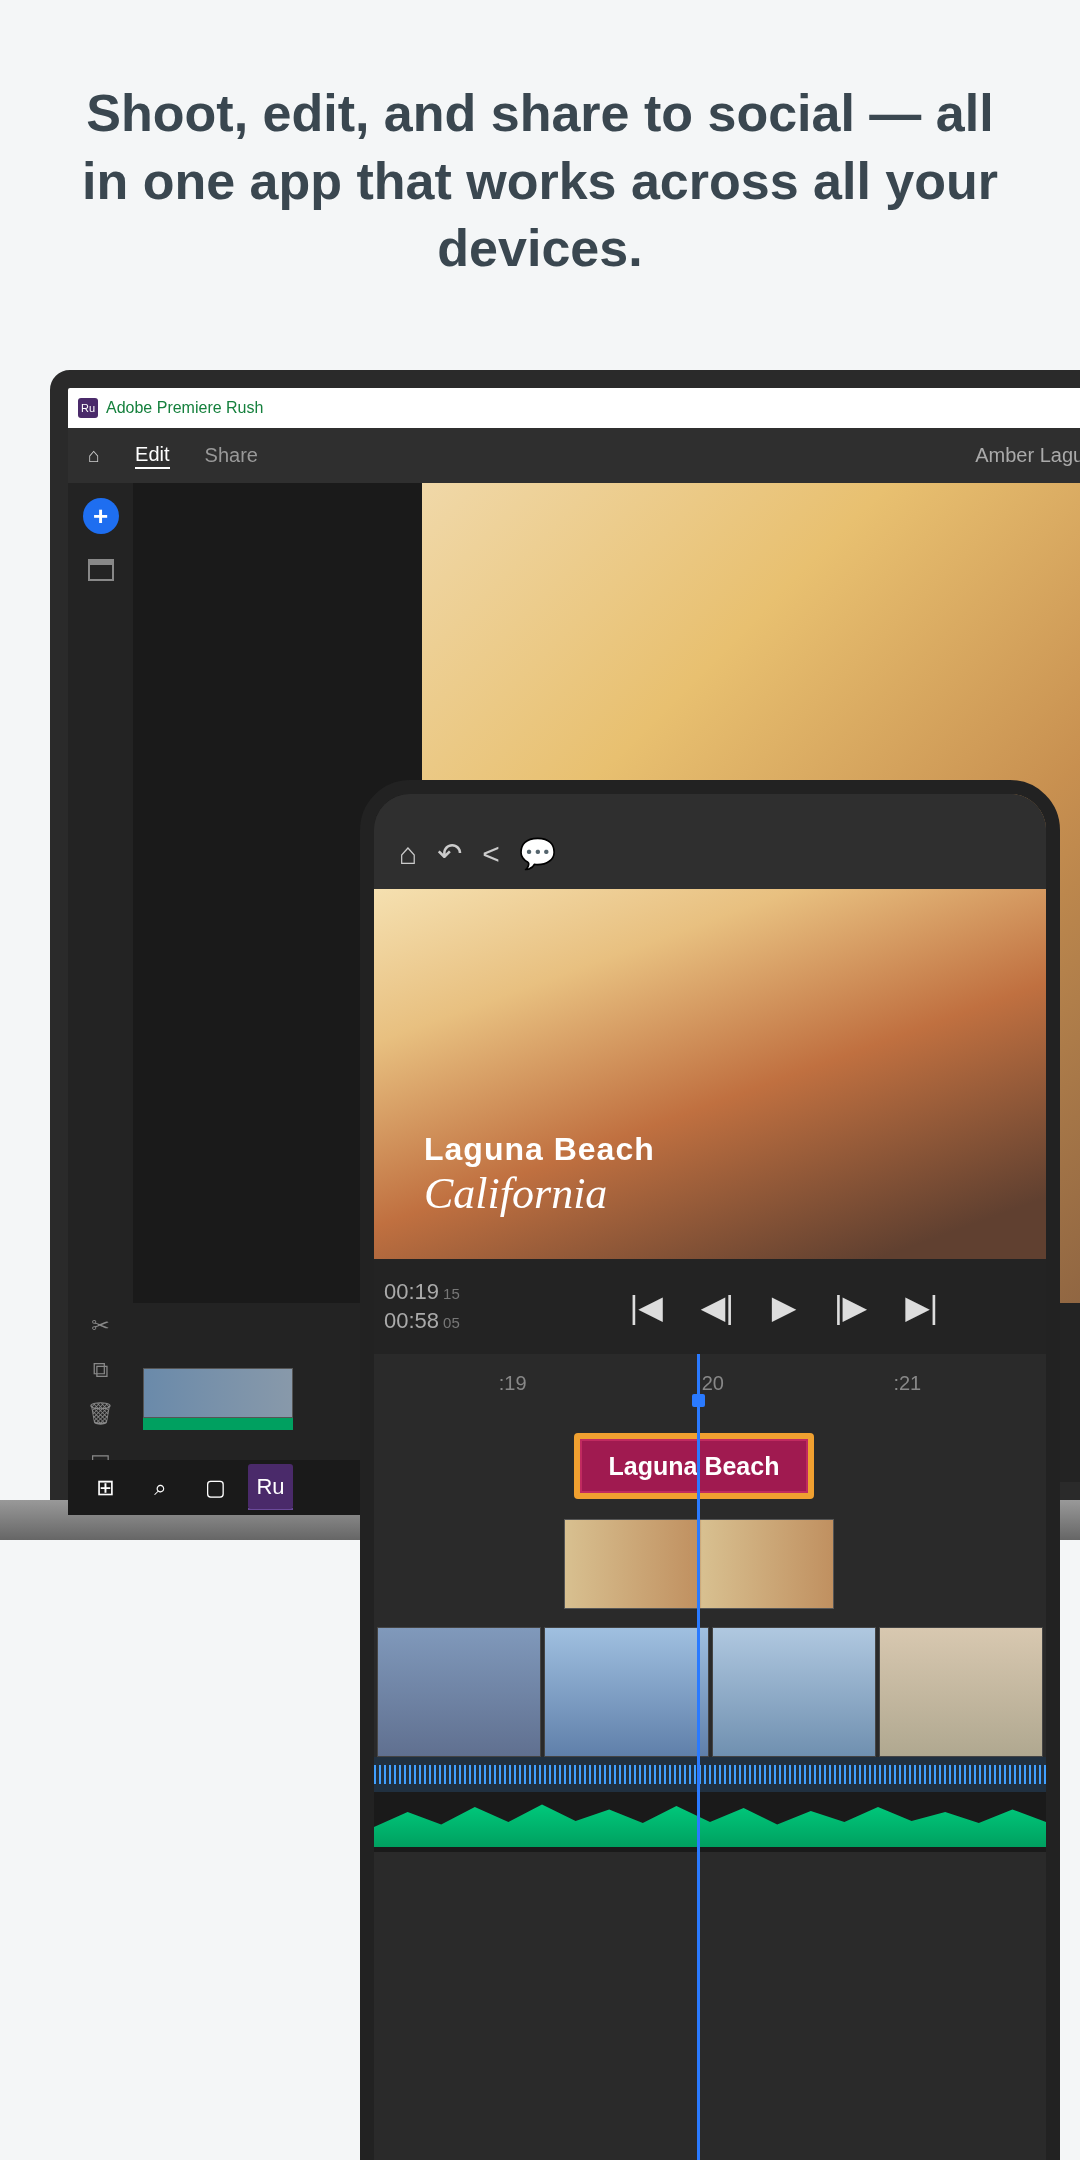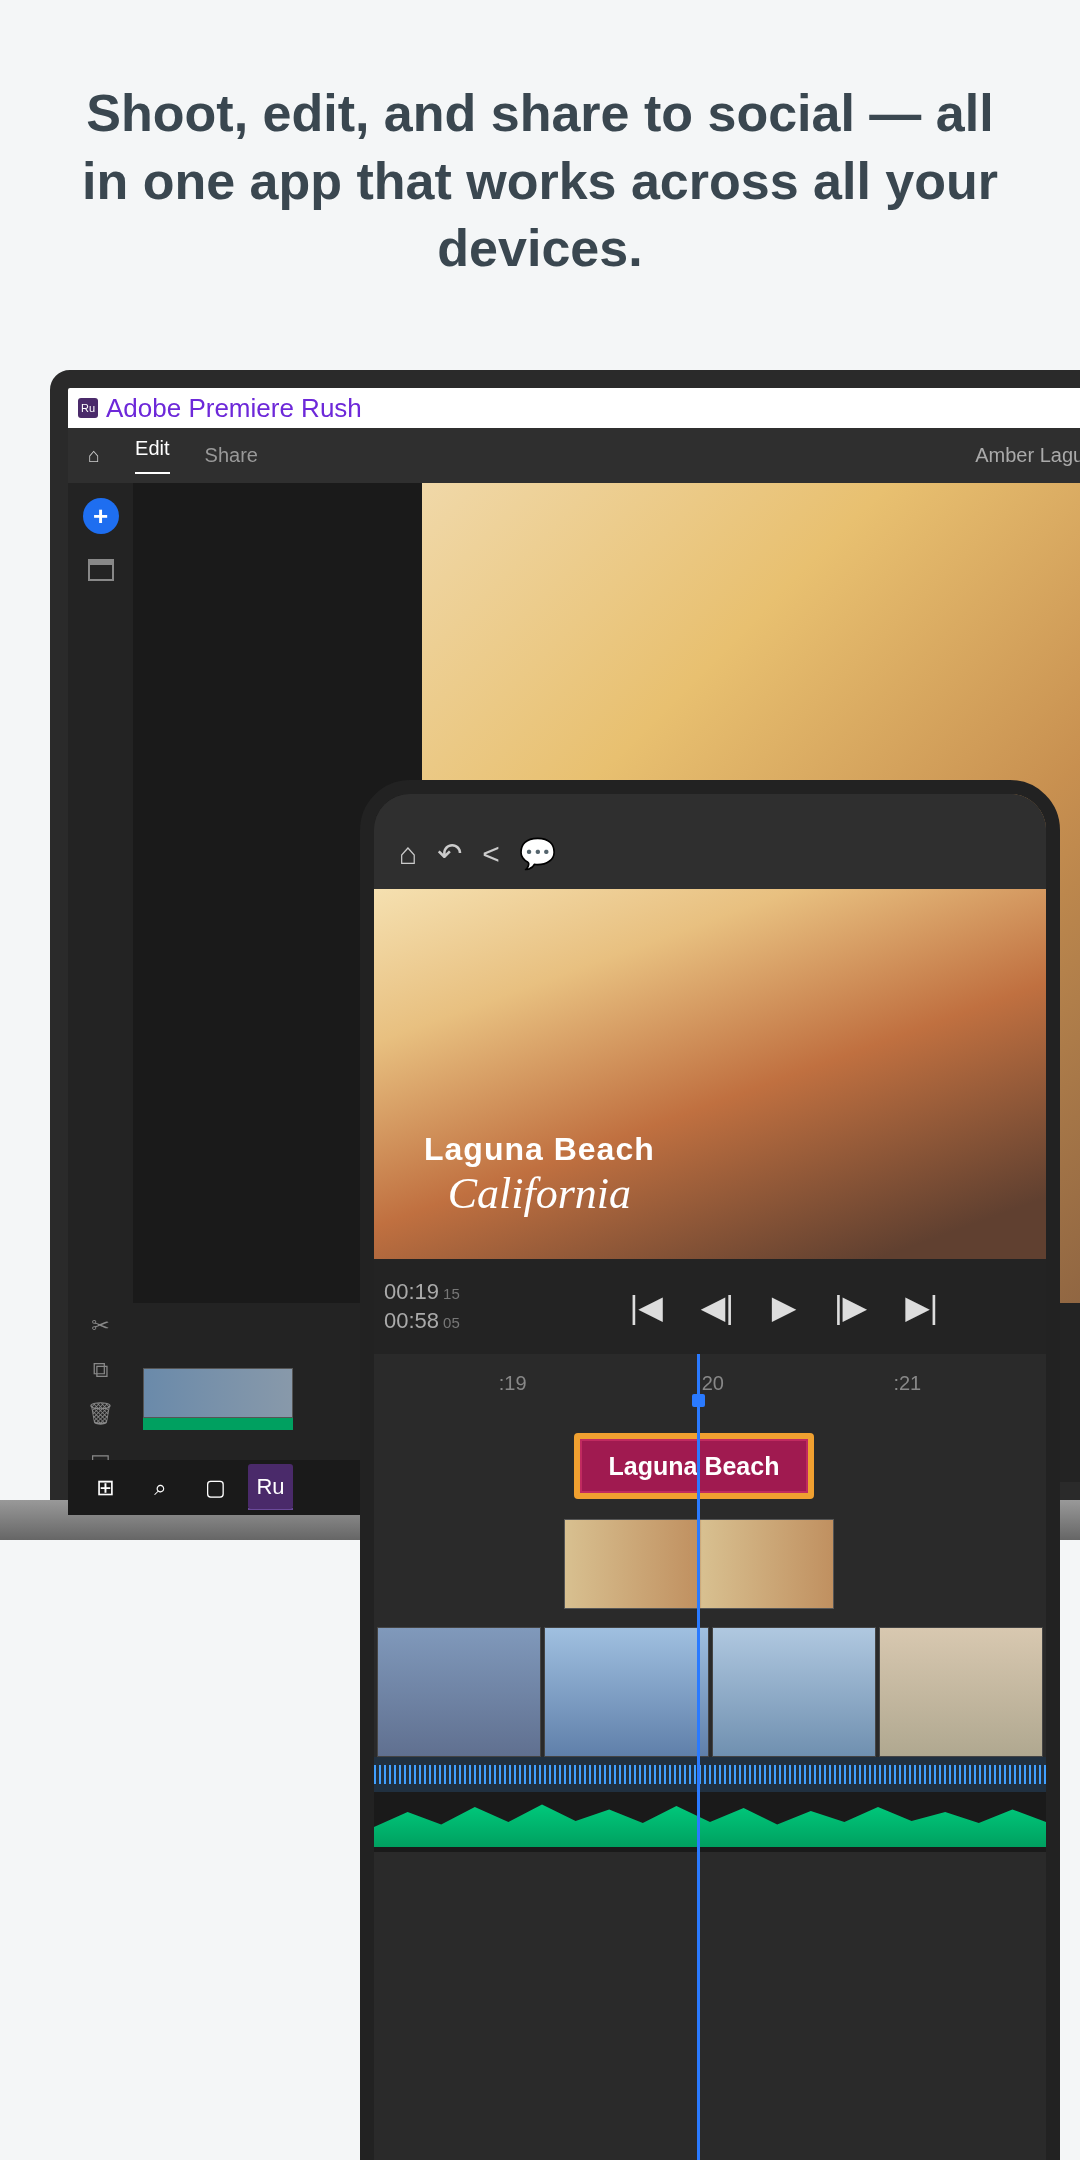--- a/index.html
+++ b/index.html
@@ -58,37 +58,37 @@
   background: #4a2a6a;
   color: #fff;
   font-size: 11px;
   font-weight: normal;
   display: flex;
   align-items: center;
   justify-content: center;
   border-radius: 3px;
 }
 .desktop-titlebar span {
-  font-size: 26px;
-  color: #6d28d9;
+  font-size: 16px;
+  color: #15803d;
 }
 .desktop-topbar {
   background: #2f2f2f;
   height: 55px;
   display: flex;
   align-items: center;
   padding: 0 20px;
   gap: 35px;
   color: #999;
   font-size: 20px;
 }
 .desktop-topbar .active {
   color: #fff;
   border-bottom: 2px solid #fff;
-  padding-bottom: 12px;
+  padding-bottom: 1px;
 }
 .desktop-topbar .project-name {
   margin-left: auto;
   color: #aaa;
 }
 .desktop-main {
   display: flex;
   height: 820px;
 }
 .desktop-left-sidebar {
@@ -242,21 +242,20 @@
 }
 .video-overlay .line1 {
   font-size: 32px;
   font-weight: bold;
   letter-spacing: 1px;
 }
 .video-overlay .line2 {
   font-size: 44px;
   font-style: italic;
   font-family: Georgia, serif;
-  text-align: center;
 }
 
 
 .playback {
   background: #232323;
   height: 95px;
   display: flex;
   align-items: center;
   padding: 0 10px;
   gap: 28px;

